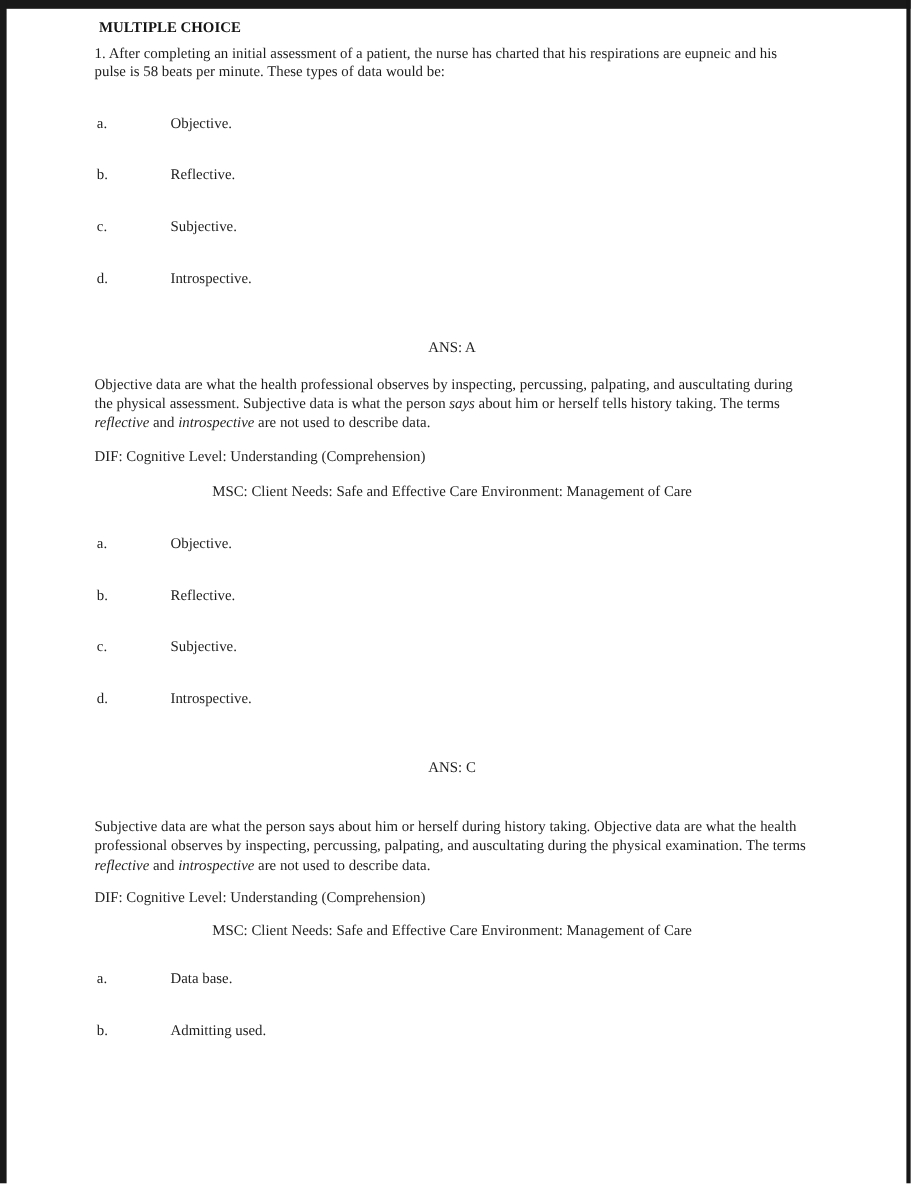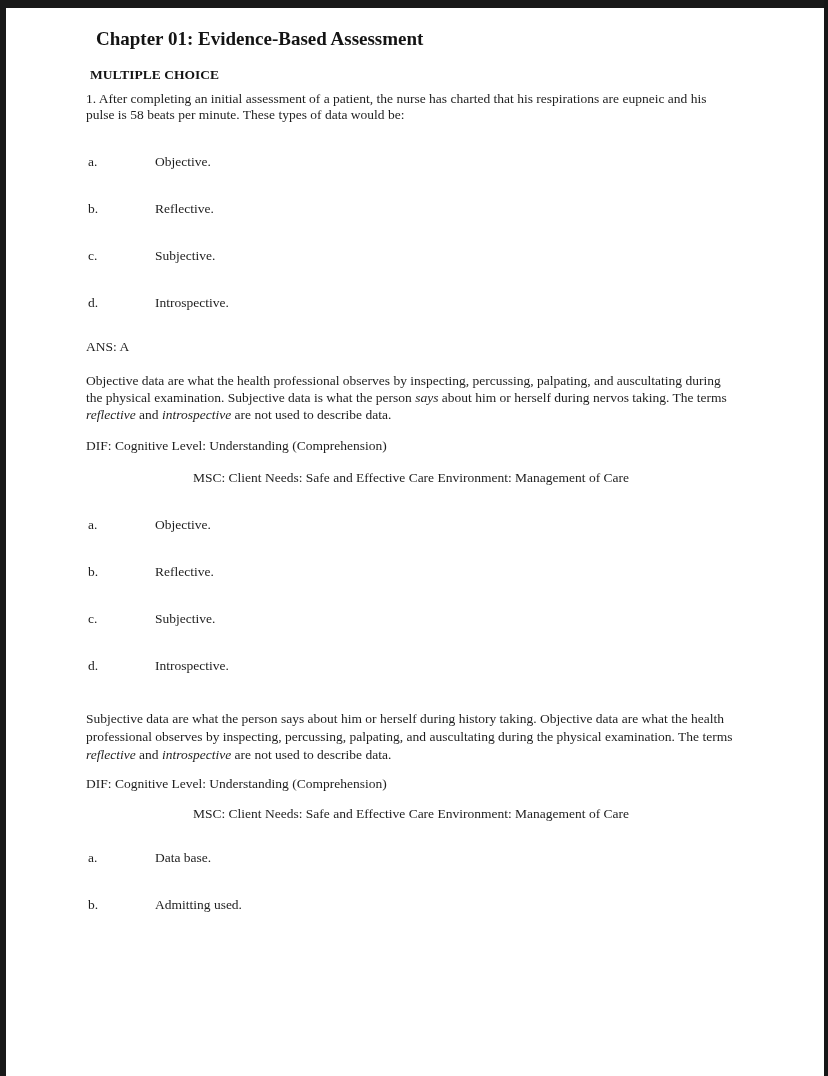--- a/index.html
+++ b/index.html
@@ -54,39 +54,38 @@
   }
   p.stem { margin-top: 8px; line-height: 16px; }
   .q2 p.stem, .q3 p.stem { margin-top: 15px; }
   .option-row {
     display: flex;
     margin: 31px 0 0 2px;
     line-height: 16px;
   }
   .q3 .option-row.first { margin-top: 28px; }
   .opt-letter { flex: 0 0 67px; }
-  p.answer { margin-top: 28px; }
+  p.answer { margin-top: 47px; text-align: center; }
   p.rationale { margin-top: 17px; line-height: 17px; }
   .q2 p.rationale { line-height: 18px; margin-top: 36px; }
   p.dif { margin-top: 15px; }
   .q2 p.dif { margin-top: 12px; }
   p.msc { margin-top: 16px; text-align: center; }
   .q2 p.msc { margin-top: 14px; }
   p.rationale i { }
 </style>
 </head>
 <body>
 
 <div class="edge-top"></div>
 <div class="edge-left"></div>
 <div class="edge-right"></div>
 
 <div class="content">
 
-  <h1 class="doc-title">Chapter 01: Evidence-Based Assessment</h1>
   <h2 class="section-heading">MULTIPLE CHOICE</h2>
 
   <section class="q1">
     <p class="stem"><span>1.</span> <span>After completing an initial assessment of a patient, the nurse has charted that his respirations are eupneic and his pulse is 58 beats per minute. These types of data would be:</span></p>
     <div class="option-row">
       <span class="opt-letter">a.</span>
       <span class="opt-text">Objective.</span>
     </div>
     <div class="option-row">
       <span class="opt-letter">b.</span>
@@ -94,21 +93,21 @@
     </div>
     <div class="option-row">
       <span class="opt-letter">c.</span>
       <span class="opt-text">Subjective.</span>
     </div>
     <div class="option-row">
       <span class="opt-letter">d.</span>
       <span class="opt-text">Introspective.</span>
     </div>
     <p class="answer">ANS: A</p>
-    <p class="rationale"><span>Objective data are what the health professional observes by inspecting, percussing, palpating, and auscultating during the physical examination. Subjective data is what the person </span><i>says</i><span> about him or herself during nervos taking. The terms </span><i>reflective</i><span> and </span><i>introspective</i><span> are not used to describe data.</span></p>
+    <p class="rationale"><span>Objective data are what the health professional observes by inspecting, percussing, palpating, and auscultating during the physical assessment. Subjective data is what the person </span><i>says</i><span> about him or herself tells history taking. The terms </span><i>reflective</i><span> and </span><i>introspective</i><span> are not used to describe data.</span></p>
     <p class="dif">DIF: Cognitive Level: Understanding (Comprehension)</p>
     <p class="msc">MSC: Client Needs: Safe and Effective Care Environment: Management of Care</p>
   </section>
 
   <section class="q2">
     <div class="option-row">
       <span class="opt-letter">a.</span>
       <span class="opt-text">Objective.</span>
     </div>
     <div class="option-row">
@@ -116,20 +115,21 @@
       <span class="opt-text">Reflective.</span>
     </div>
     <div class="option-row">
       <span class="opt-letter">c.</span>
       <span class="opt-text">Subjective.</span>
     </div>
     <div class="option-row">
       <span class="opt-letter">d.</span>
       <span class="opt-text">Introspective.</span>
     </div>
+    <p class="answer">ANS: C</p>
     <p class="rationale"><span>Subjective data are what the person says about him or herself during history taking. Objective data are what the health professional observes by inspecting, percussing, palpating, and auscultating during the physical examination. The terms </span><i>reflective</i><span> and </span><i>introspective</i><span> are not used to describe data.</span></p>
     <p class="dif">DIF: Cognitive Level: Understanding (Comprehension)</p>
     <p class="msc">MSC: Client Needs: Safe and Effective Care Environment: Management of Care</p>
   </section>
 
   <section class="q3">
     <div class="option-row first">
       <span class="opt-letter">a.</span>
       <span class="opt-text">Data base.</span>
     </div>

